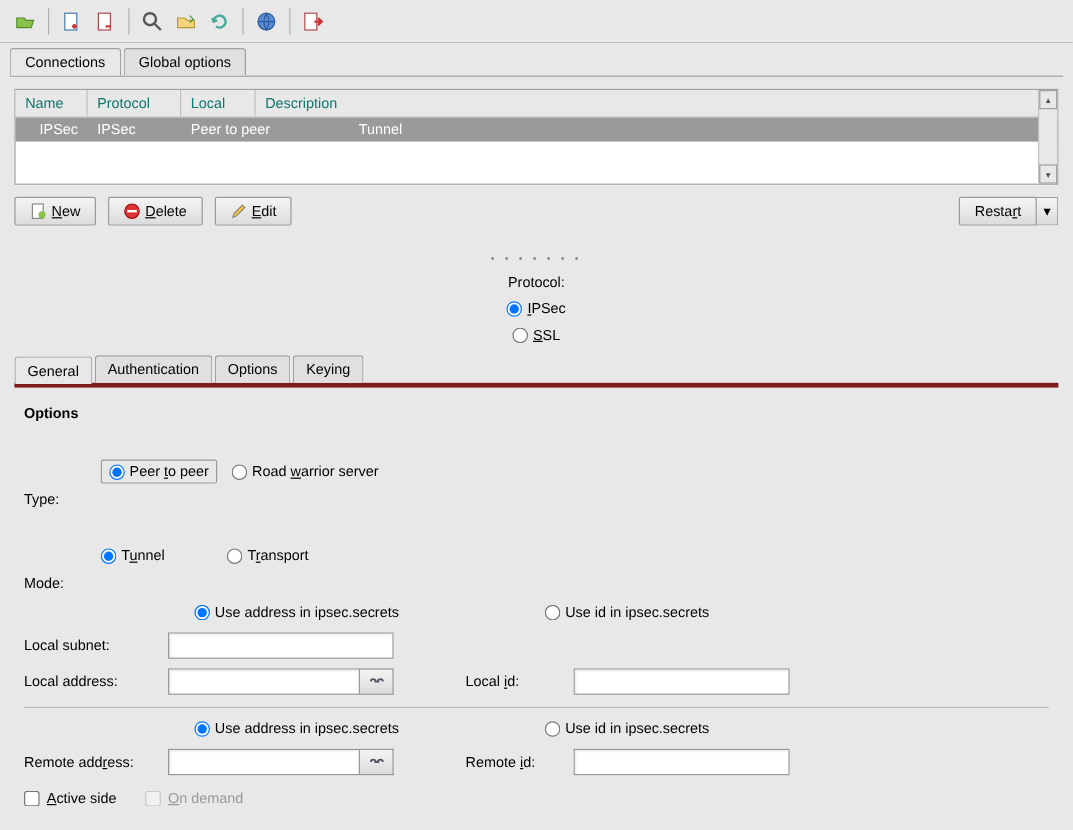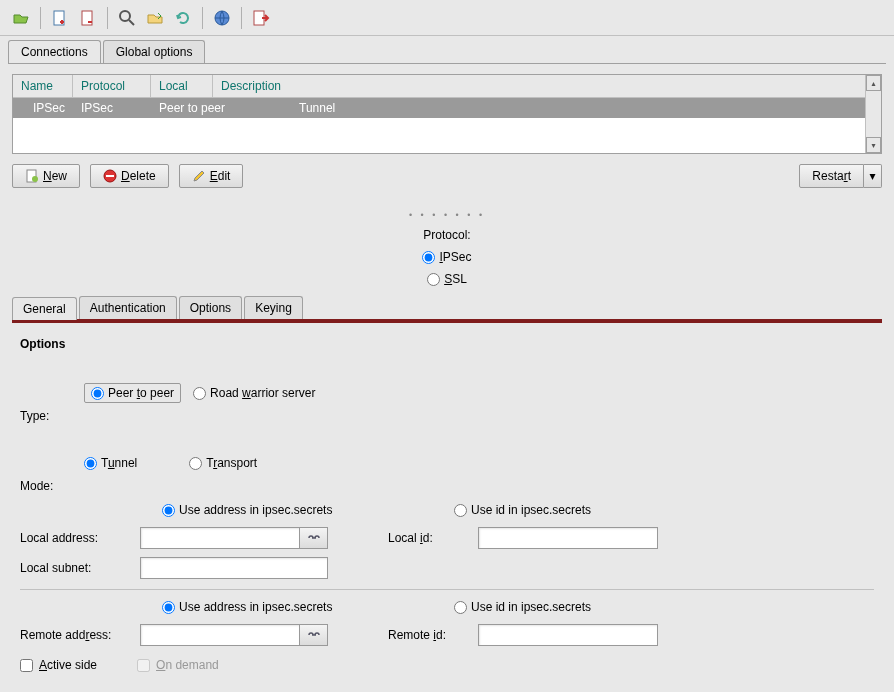--- a/index.html
+++ b/index.html
@@ -62,21 +62,21 @@
 
 .field-row { display: flex; align-items: center; gap: 10px; margin-bottom: 8px; }
 .field-label { width: 110px; }
 .field-label2 { width: 80px; }
 .text-input { border: 1px solid #999; background: #fff; height: 22px; padding: 0 4px; width: 180px; box-shadow: inset 1px 1px 2px rgba(0,0,0,0.1); }
 .input-grp { display: flex; }
 .input-grp .text-input { width: 160px; }
 .link-btn { width: 28px; height: 22px; border: 1px solid #999; border-left: none; background: linear-gradient(#f4f4f4,#dcdcdc); display: flex; align-items: center; justify-content: center; cursor: pointer; }
 .col-gap { width: 40px; }
 
-.check-row { display: flex; align-items: center; gap: 40px; margin-top: 12px; }
+.check-row { display: flex; align-items: center; gap: 24px; margin-top: 12px; }
 .check-opt { display: flex; align-items: center; gap: 6px; cursor: pointer; }
 .check-opt.disabled { color: #999; cursor: default; }
 
 input[type=radio], input[type=checkbox] { cursor: pointer; }
 u { text-decoration: underline; }
 svg { display: block; }
 </style>
 </head>
 <body>
 
@@ -248,37 +248,37 @@
           <input type="radio" name="lsec" checked="" style=""> 
           <span>Use address in ipsec.secrets</span>
         </label>
       <label class="radio-opt">
           <input type="radio" name="lsec" style=""> 
           <span>Use id in ipsec.secrets</span>
         </label>
     </div>
 
     <div class="field-row">
+      <span class="field-label">Local subnet:</span>
+      <input class="text-input" style="width: 188px;" value="">
+    </div>
+
+    <div class="field-row">
       <span class="field-label">Local address:</span>
       <div class="input-grp">
         <input class="text-input" value="" style="">
         <div class="link-btn">
             <svg width="16" height="12">
               <path d="M3 6 A2 2 0 0 1 7 6 M9 6 A2 2 0 0 1 13 6 M6 6 L10 6" fill="none" stroke="#556" stroke-width="1.5"></path>
             </svg>
           </div>
       </div>
       <div class="col-gap"></div>
       <span class="field-label2">Local <u>i</u>d:</span>
       <input class="text-input" value="" style="">
-    </div>
-
-    <div class="field-row">
-      <span class="field-label">Local subnet:</span>
-      <input class="text-input" style="width: 188px;" value="">
     </div>
 
     <hr class="hr">
 
     <div class="form-row">
       <div style="width:130px"></div>
       <label class="radio-opt" style="width:280px">
           <input type="radio" name="rsec" checked="" style=""> 
           <span>Use address in ipsec.secrets</span>
         </label>

